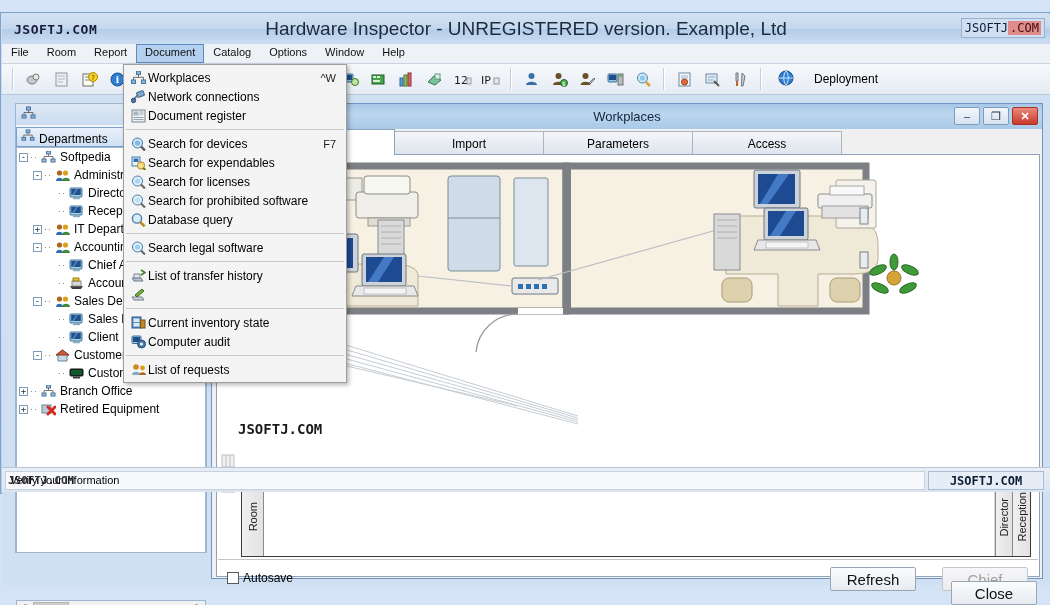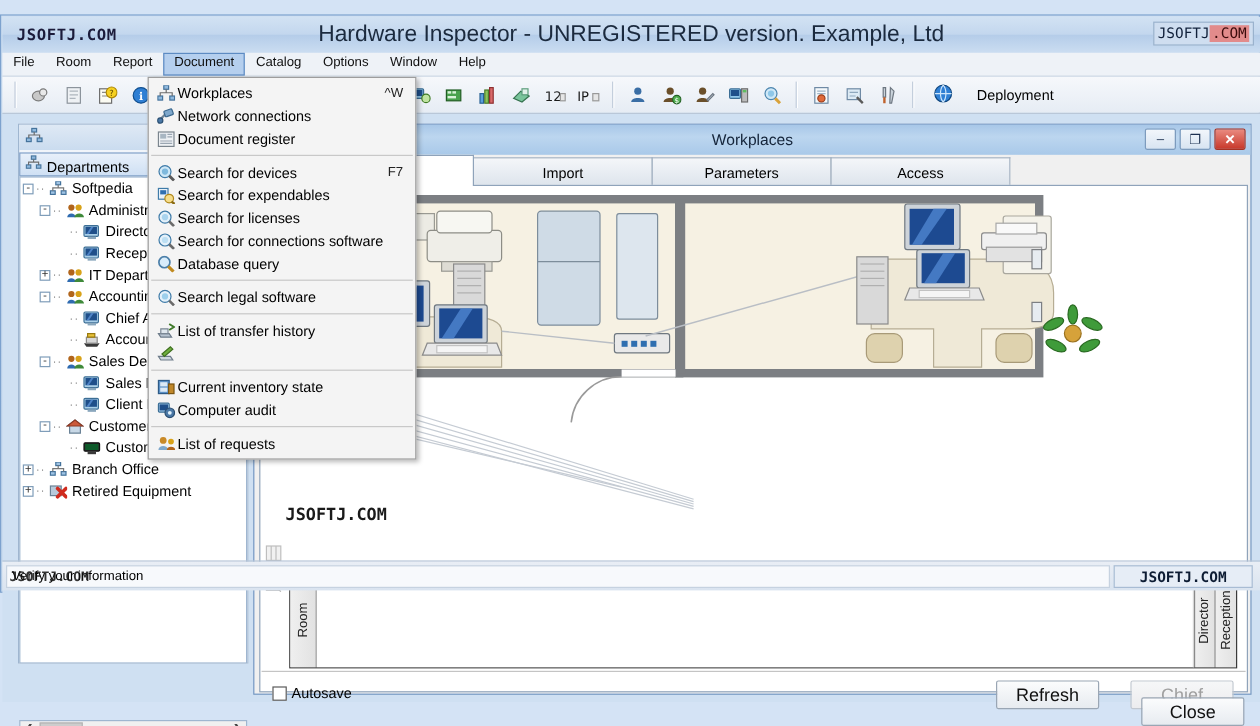--- a/index.html
+++ b/index.html
@@ -931,21 +931,21 @@
         <div class="mi-acc"></div>
       </div>
       <div class="mi">
         <div class="mi-ic">
           <svg width="15" height="14" viewBox="0 0 15 14">
             <circle cx="6.5" cy="6" r="5" fill="#e4f1fa" stroke="#3f7ba8"></circle>
             <circle cx="6.5" cy="6" r="2.6" fill="#bcdff3"></circle>
             <path d="M10 9.5 L14 13.5" stroke="#6a6a6a" stroke-width="2.2"></path>
           </svg>
         </div>
-        <div class="mi-lbl">Search for connections software</div>
+        <div class="mi-lbl">Search for prohibited software</div>
         <div class="mi-acc"></div>
       </div>
       <div class="mi">
         <div class="mi-ic">
           <svg width="15" height="14" viewBox="0 0 15 14">
             <circle cx="6" cy="5.5" r="4.6" fill="#d8ecfa" stroke="#4a7ea8" stroke-width="1.4"></circle>
             <path d="M9.2 9 L13.6 13.4" stroke="#c08a20" stroke-width="2.6"></path>
           </svg>
         </div>
         <div class="mi-lbl">Database query</div>

